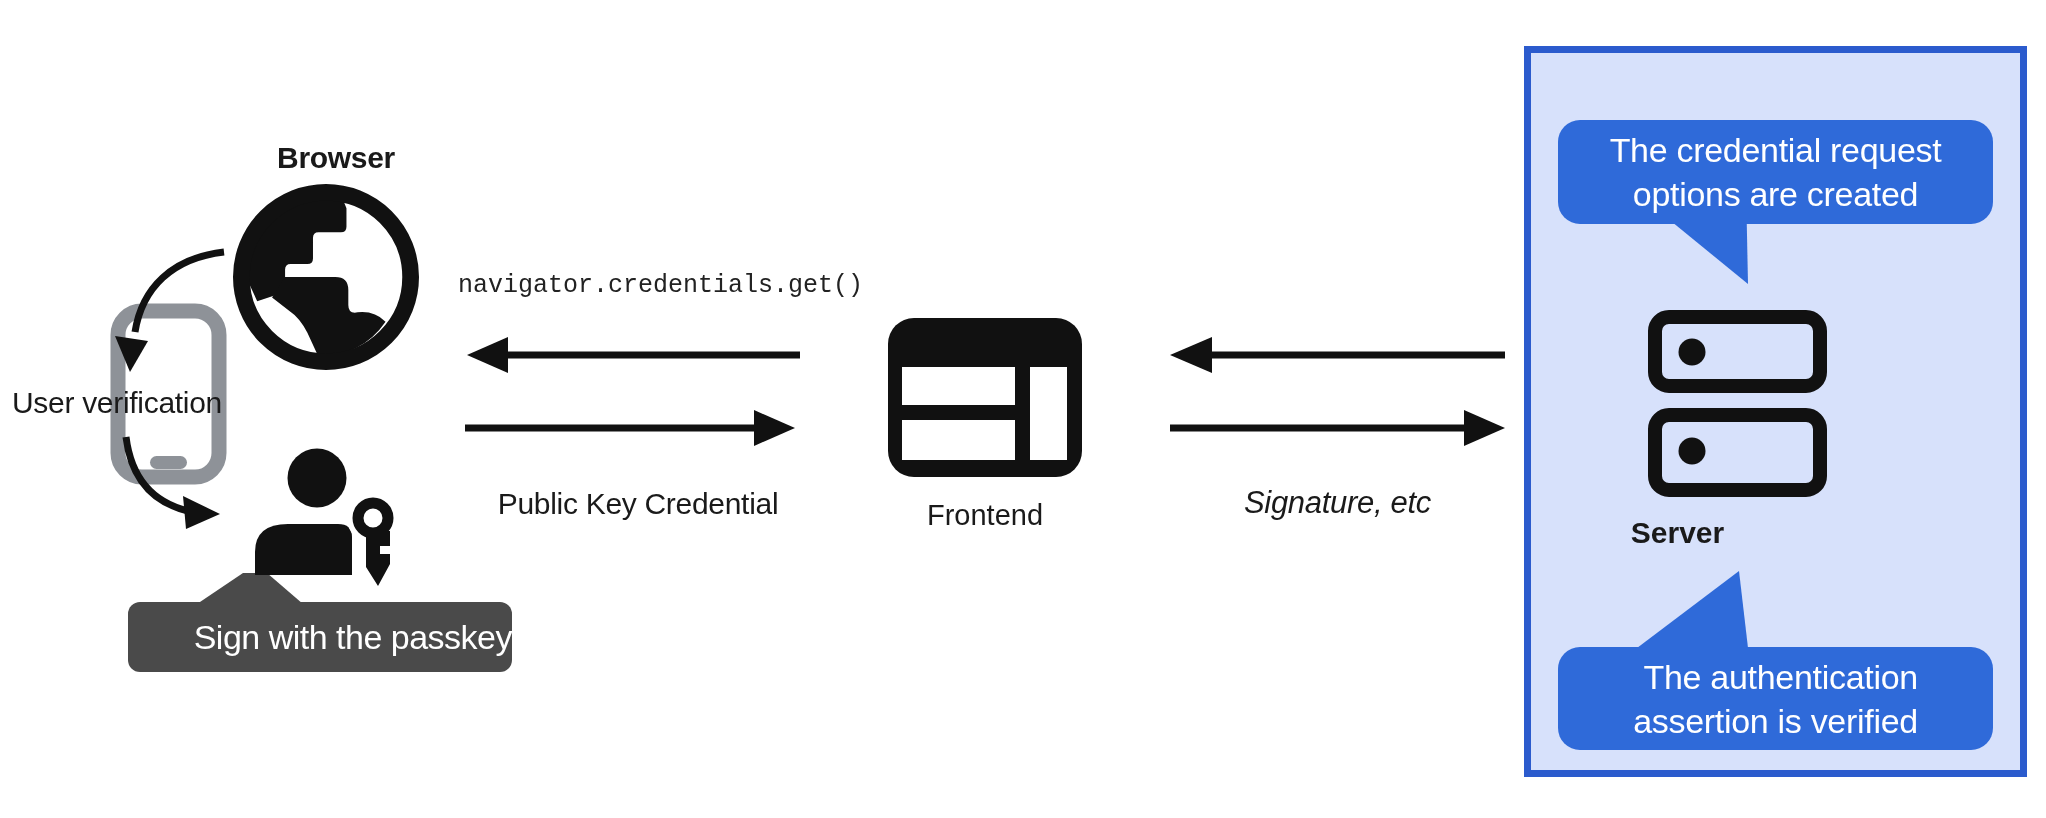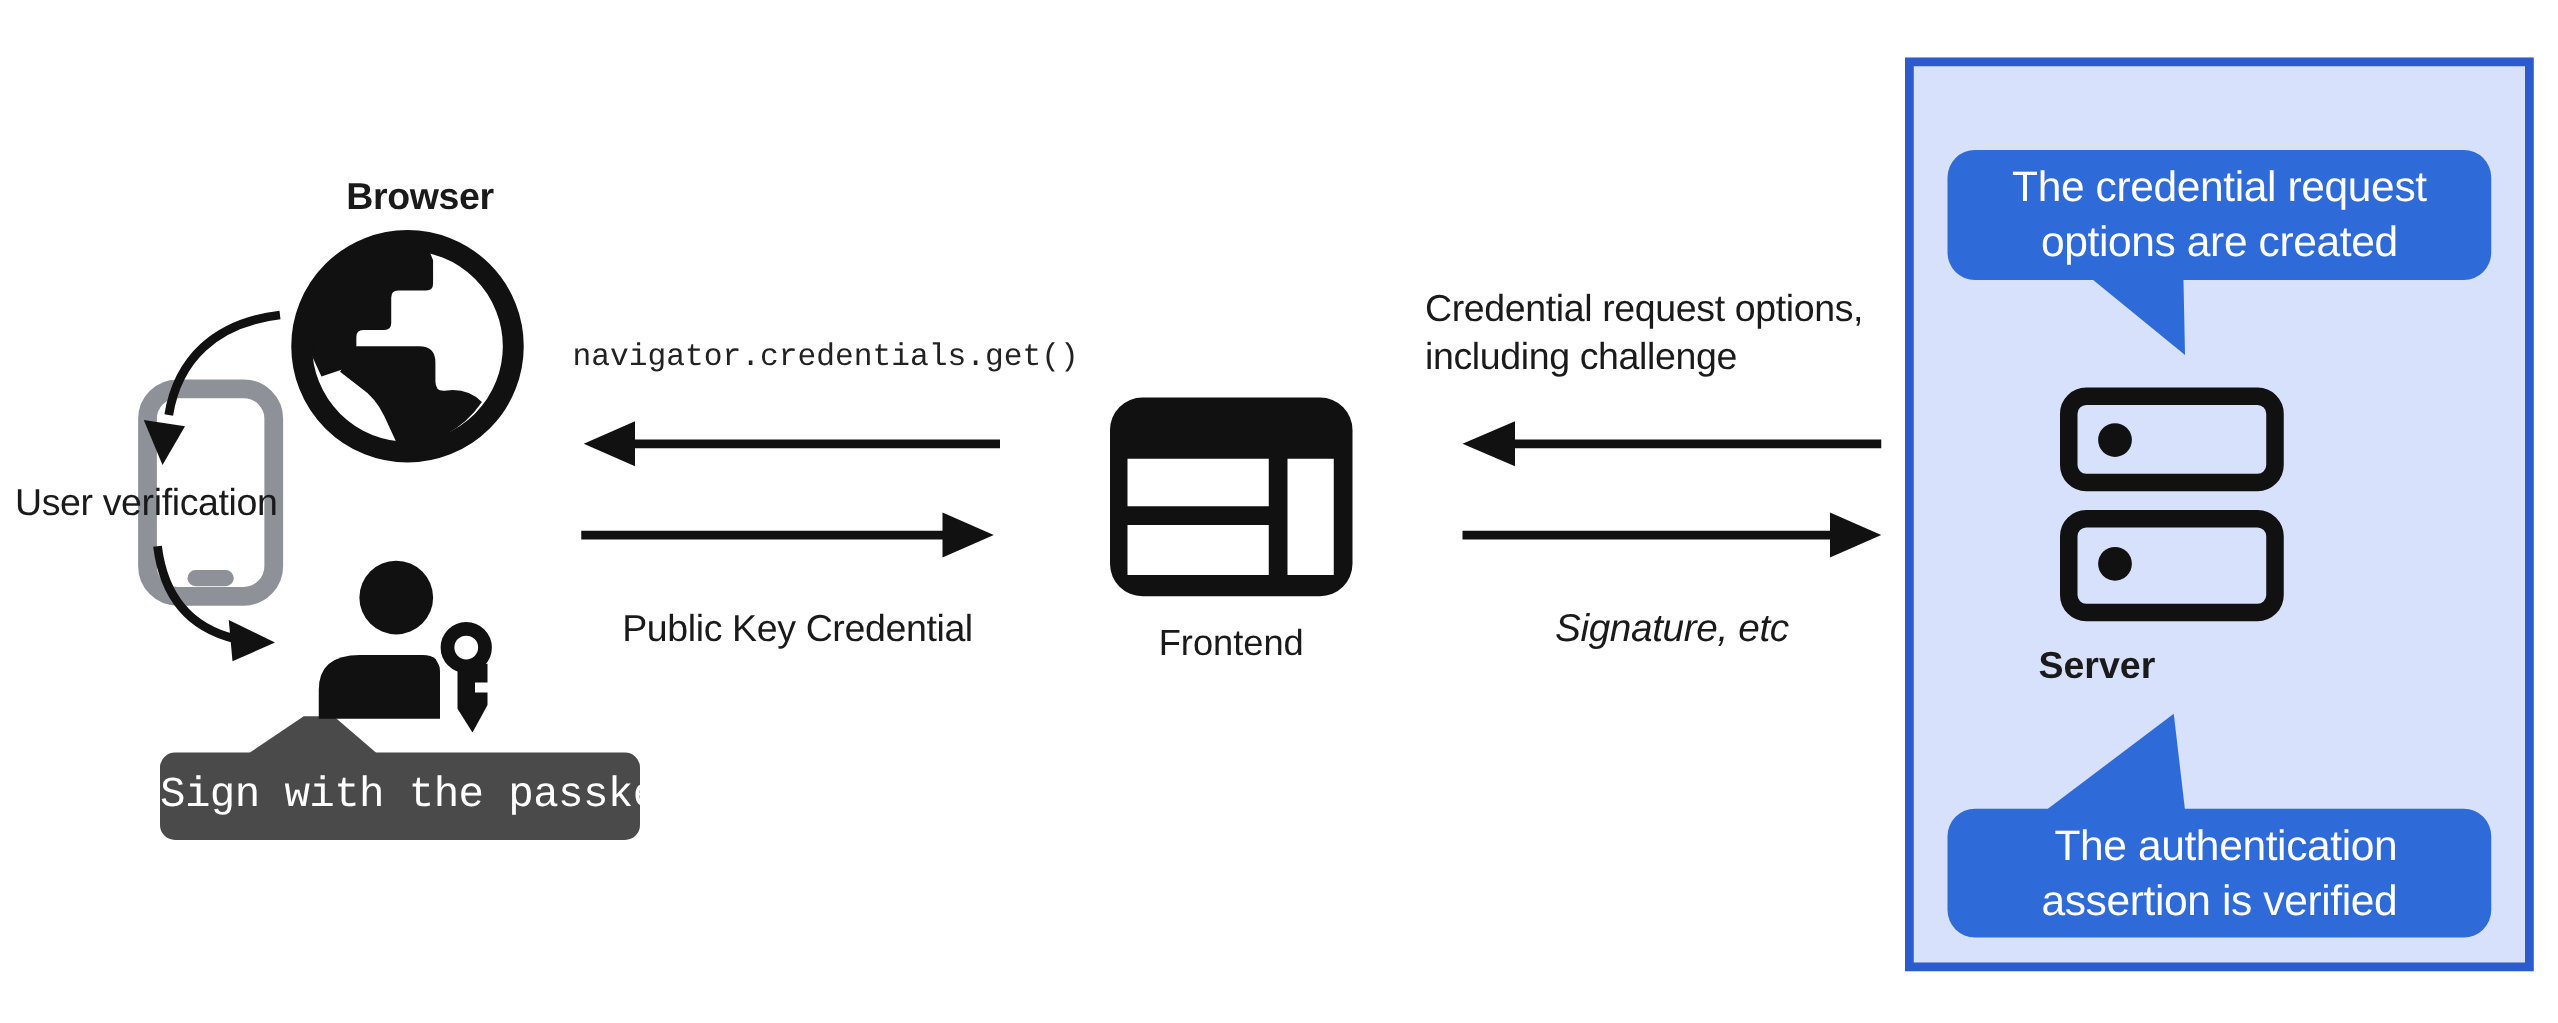--- a/index.html
+++ b/index.html
@@ -21,22 +21,22 @@
   #server-panel{left:1524px;top:46px;width:503px;height:731px;background:#d7e1fb;border:7px solid #2b5bcd;box-sizing:border-box;}
   .blue-bubble{
     left:1558px;width:435px;height:104px;background:#2f6ad9;border-radius:22px;
     display:flex;align-items:center;justify-content:center;
     color:#fff;font-size:34px;line-height:44px;text-align:center;white-space:pre-line;letter-spacing:-0.3px;
   }
   #server-bubble-top{top:83px;margin-top:37px;}
   #server-bubble-bottom{top:647px;height:103px;text-align:right;}
   #sign-bubble{
     left:128px;top:602px;width:384px;height:70px;background:#4a4a4a;border-radius:12px;
-    display:flex;align-items:center;justify-content:flex-start;
-    color:#fff;font-size:34px;letter-spacing:-0.5px;white-space:nowrap;font-family:Liberation Mono, monospace;
+    display:flex;align-items:center;justify-content:flex-end;
+    color:#fff;font-size:34px;letter-spacing:-0.5px;white-space:nowrap;
   }
   svg{display:block;overflow:visible;}
 </style>
 </head>
 <body>
 
 <div id="canvas">
 
   <div id="server-panel" class="abs"></div>
 
@@ -120,19 +120,17 @@
   </div>
   <div id="server-bubble-bottom" class="abs blue-bubble">
     <span>The authentication
 assertion is verified</span>
   </div>
 
   <div id="browser-label" class="abs label">Browser</div>
   <div id="user-verification" class="abs label">User verification</div>
   <div id="nav-code" class="abs">navigator.credentials.get()</div>
   <div id="pkc" class="abs label">Public Key Credential</div>
-  <div id="cred-req" class="abs label pre">Credential request options,
-including challenge</div>
   <div id="signature" class="abs label">Signature, etc</div>
   <div id="frontend-label" class="abs label">Frontend</div>
   <div id="server-label" class="abs label">Server</div>
 
 </div>
 
 </body></html>

